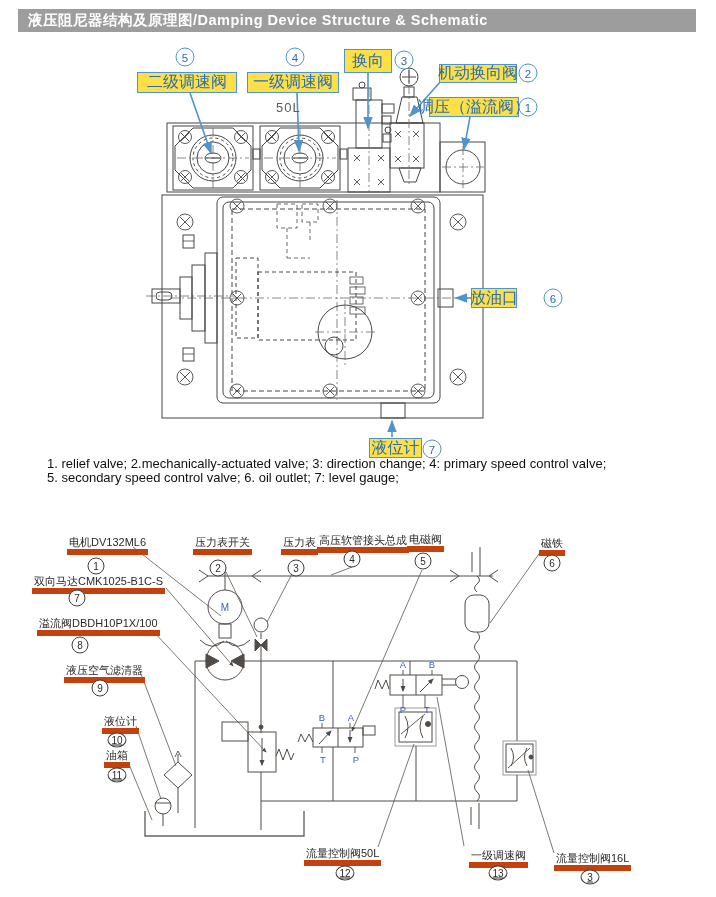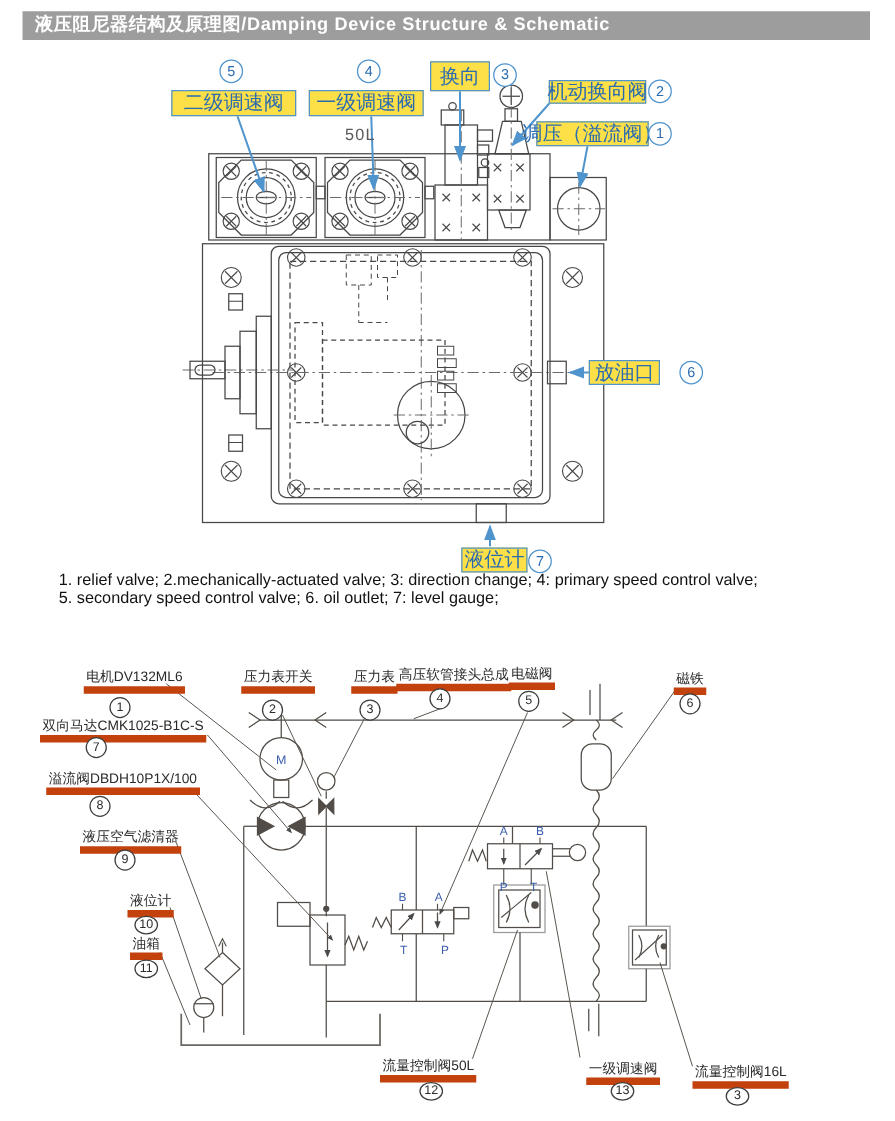--- a/index.html
+++ b/index.html
@@ -9,21 +9,21 @@
   #hdr{position:absolute;left:18px;top:9px;width:678px;height:23px;background:#9d9d9d;
        color:#fff;font-weight:bold;font-size:14.5px;line-height:23px;padding-left:10px;
        box-sizing:border-box;letter-spacing:.5px;white-space:nowrap;}
   .callout{position:absolute;z-index:2;border:1.5px solid #4f94cd;color:#2b6cb0;background:#fde047;
        font-size:16px;display:flex;align-items:center;justify-content:center;
        white-space:nowrap;box-sizing:border-box;}
   .cnum{position:absolute;z-index:2;border-radius:50%;display:flex;align-items:center;
        justify-content:center;transform:translate(-50%,-50%);background:#fff;box-sizing:border-box;}
   .cnum.blue{width:19px;height:19px;border:1.5px solid #4f94cd;color:#2b6cb0;font-size:11.5px;}
   .cnum.dark{width:17px;height:17px;border:1px solid #3d3d3d;color:#2b2b2b;font-size:10px;}
-  .cnum.dark.wide{width:19px;height:15px;}
+  .cnum.dark.wide{width:19px;height:15px;text-decoration:underline;}
   .slabel{position:absolute;z-index:2;font-size:11px;color:#2a2a2a;border-bottom:6px solid #c2410c;
        padding:0 2px 1px 2px;white-space:nowrap;line-height:12px;}
   #vol{position:absolute;z-index:2;font-size:13px;color:#5a5a5a;letter-spacing:1px;}
   #cap{position:absolute;z-index:2;left:47px;top:457px;font-size:13px;color:#111;
        line-height:14px;white-space:nowrap;}
 </style>
 </head>
 <body>
 
 <div id="page">
@@ -367,21 +367,21 @@
       <text x="403" y="713">P</text>
       <text x="427" y="713">T</text>
     </g>
   </svg>
 
   <div class="callout" style="left:137px;top:72px;width:100px;height:21px">二级调速阀</div>
   <div class="callout" style="left:247px;top:72px;width:92px;height:21px">一级调速阀</div>
   <div class="callout" style="left:344px;top:49px;width:48px;height:24px">换向</div>
   <div class="callout" style="left:439px;top:64px;width:78px;height:19px">机动换向阀</div>
   <div class="callout" style="left:429px;top:97px;width:90px;height:20px">调压（溢流阀）</div>
-  <div class="callout" style="left:471px;top:288px;width:57px;height:20px">放油口</div>
+  <div class="callout" style="left:471px;top:288px;width:46px;height:20px">放油口</div>
   <div class="callout" style="left:369px;top:438px;width:53px;height:20px">液位计</div>
 
   <div class="cnum blue" style="left:185px;top:57px">5</div>
   <div class="cnum blue" style="left:295px;top:57px">4</div>
   <div class="cnum blue" style="left:404px;top:60px">3</div>
   <div class="cnum blue" style="left:528px;top:73px">2</div>
   <div class="cnum blue" style="left:528px;top:107px">1</div>
   <div class="cnum blue" style="left:553px;top:298px">6</div>
   <div class="cnum blue" style="left:432px;top:449px">7</div>
 

